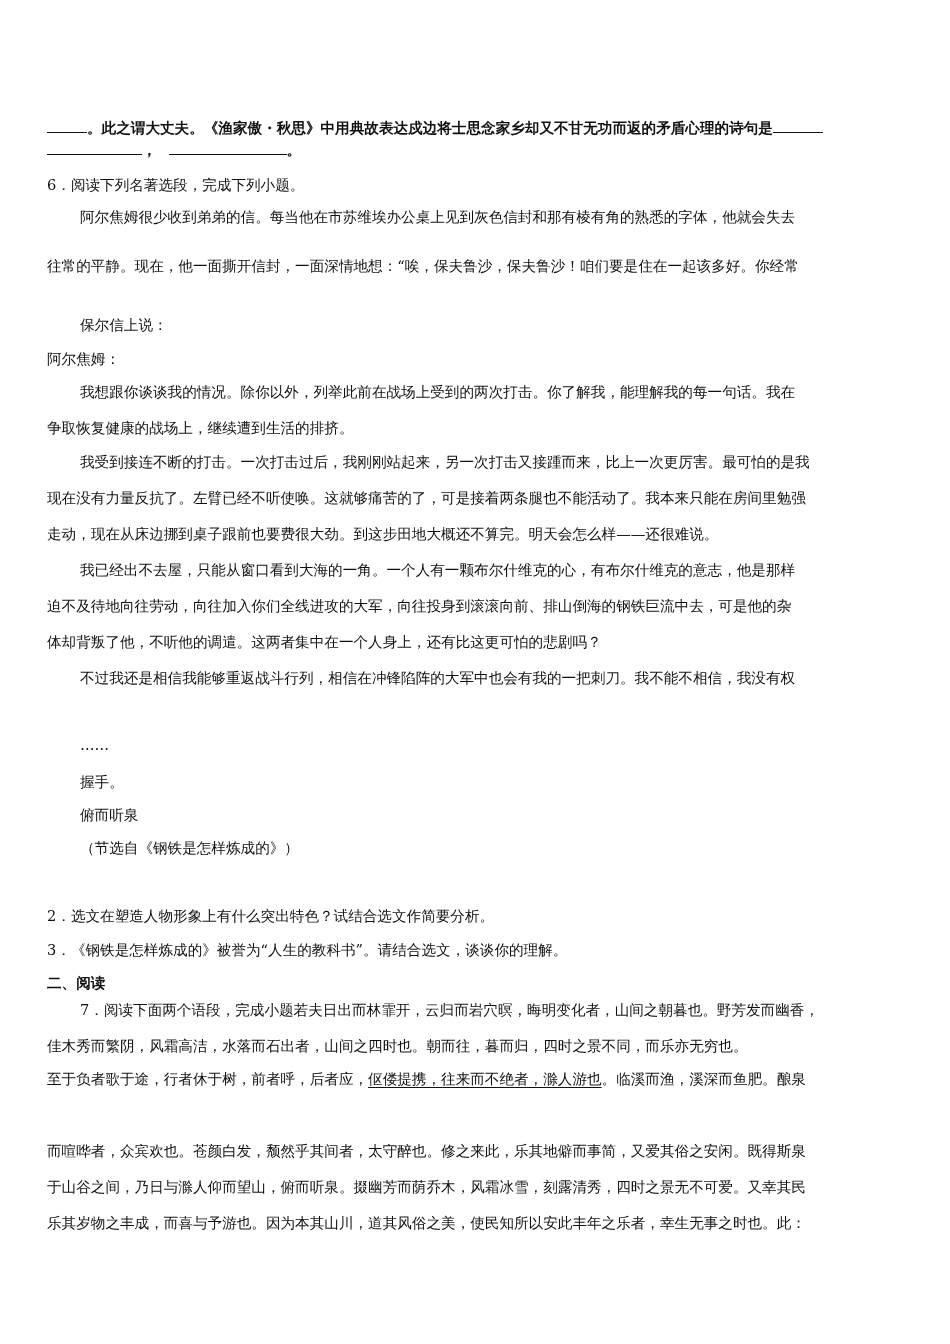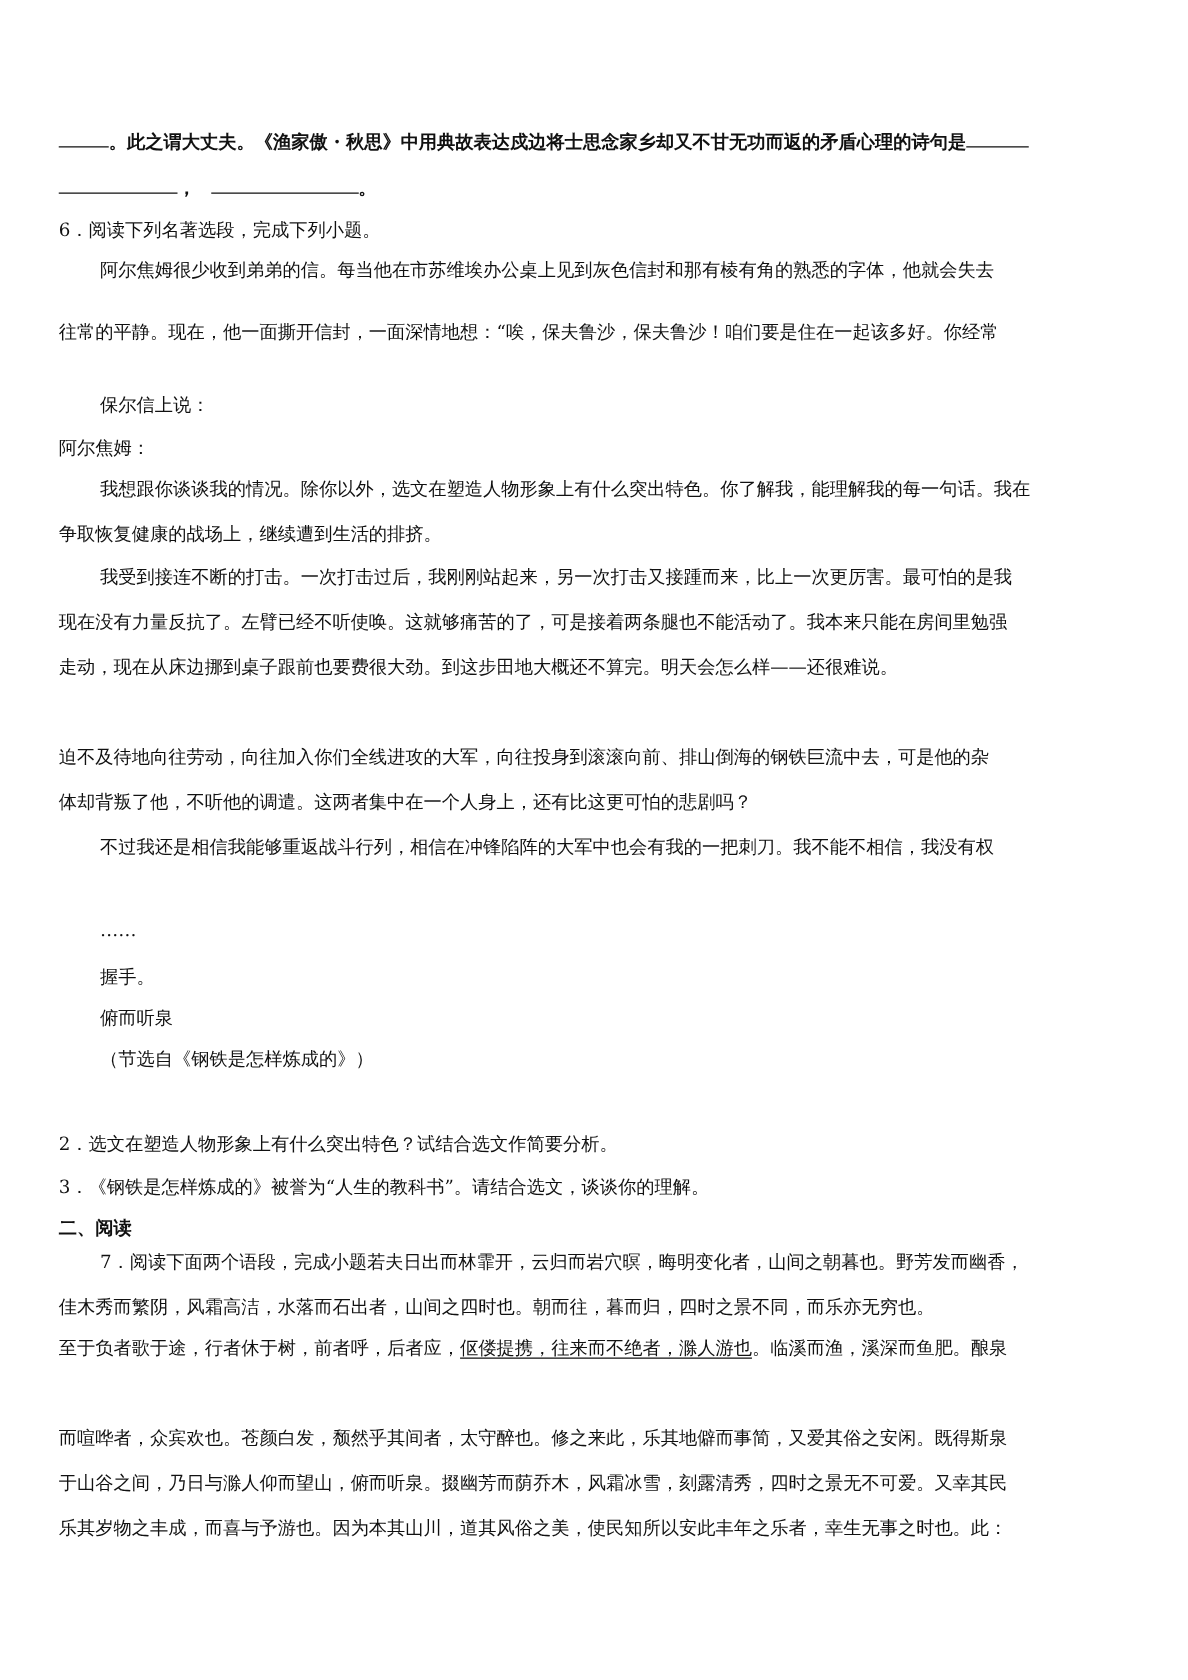--- a/index.html
+++ b/index.html
@@ -11,42 +11,43 @@
     .bold { font-family: "DejaVu Sans", "Liberation Sans", sans-serif; font-weight: bold; }
     .blank { display: inline-block; border-bottom: 1.3px solid #111; height: 14px; vertical-align: baseline; }
     .ul { text-decoration: underline; text-underline-offset: 3px; }
     .q { font-family: "DejaVu Serif", "Liberation Serif", serif; }
   </style>
 </head>
 <body>
 
 <div class="page">
 
-  <div class="line bold" style="top:103px;text-align:right;">
+  <div class="line bold" style="top:118px;text-align:right;">
     <span class="blank" style="width:40px;"></span><span>。此之谓大丈夫。《渔家傲・秋思》中用典故表达戍边将士思念家乡却又不甘无功而返的矛盾心理的诗句是</span><span class="blank" style="width:50px;"></span>
   </div>
   <div class="line bold" style="top:140px;">
     <span class="blank" style="width:95px;"></span><span>，</span><span style="display:inline-block;width:12px;"></span><span class="blank" style="width:118px;"></span><span>。</span>
   </div>
 
   <div class="line" style="top:175px;">6．阅读下列名著选段，完成下列小题。</div>
 
   <div class="line indent" style="top:207px;">阿尔焦姆很少收到弟弟的信。每当他在市苏维埃办公桌上见到灰色信封和那有棱有角的熟悉的字体，他就会失去</div>
   <div class="line" style="top:243px;margin-top:13px;">往常的平静。现在，他一面撕开信封，一面深情地想：“唉，保夫鲁沙，保夫鲁沙！咱们要是住在一起该多好。你经常</div>
 
   <div class="line indent" style="top:315px;">保尔信上说：</div>
   <div class="line" style="top:349px;">阿尔焦姆：</div>
 
-  <div class="line indent" style="top:382px;">我想跟你谈谈我的情况。除你以外，选文在塑造人物形象上有什么突出特色。你了解我，能理解我的每一句话。我在</div>
+  <div class="line indent" style="top:382px;">我想跟你谈谈我的情况。除你以外，列举此前在战场上受到的两次打击。你了解我，能理解我的每一句话。我在</div>
   <div class="line" style="top:418px;">争取恢复健康的战场上，继续遭到生活的排挤。</div>
 
   <div class="line indent" style="top:452px;">我受到接连不断的打击。一次打击过后，我刚刚站起来，另一次打击又接踵而来，比上一次更厉害。最可怕的是我</div>
   <div class="line" style="top:488px;">现在没有力量反抗了。左臂已经不听使唤。这就够痛苦的了，可是接着两条腿也不能活动了。我本来只能在房间里勉强</div>
   <div class="line" style="top:524px;">走动，现在从床边挪到桌子跟前也要费很大劲。到这步田地大概还不算完。明天会怎么样——还很难说。</div>
 
+  <div class="line indent" style="top:560px;">我已经出不去屋，只能从窗口看到大海的一角。一个人有一颗布尔什维克的心，有布尔什维克的意志，他是那样</div>
   <div class="line" style="top:596px;">迫不及待地向往劳动，向往加入你们全线进攻的大军，向往投身到滚滚向前、排山倒海的钢铁巨流中去，可是他的杂</div>
   <div class="line indent" style="top:668px;">不过我还是相信我能够重返战斗行列，相信在冲锋陷阵的大军中也会有我的一把刺刀。我不能不相信，我没有权</div>
 
   <div class="line" style="top:632px;">体却背叛了他，不听他的调遣。这两者集中在一个人身上，还有比这更可怕的悲剧吗？</div>
 
   <div class="line indent" style="top:735px;">……</div>
   <div class="line indent" style="top:772px;">握手。</div>
   <div class="line indent" style="top:805px;">俯而听泉</div>
   <div class="line" style="top:838px; left:80px;">（节选自《钢铁是怎样炼成的》）</div>
 

